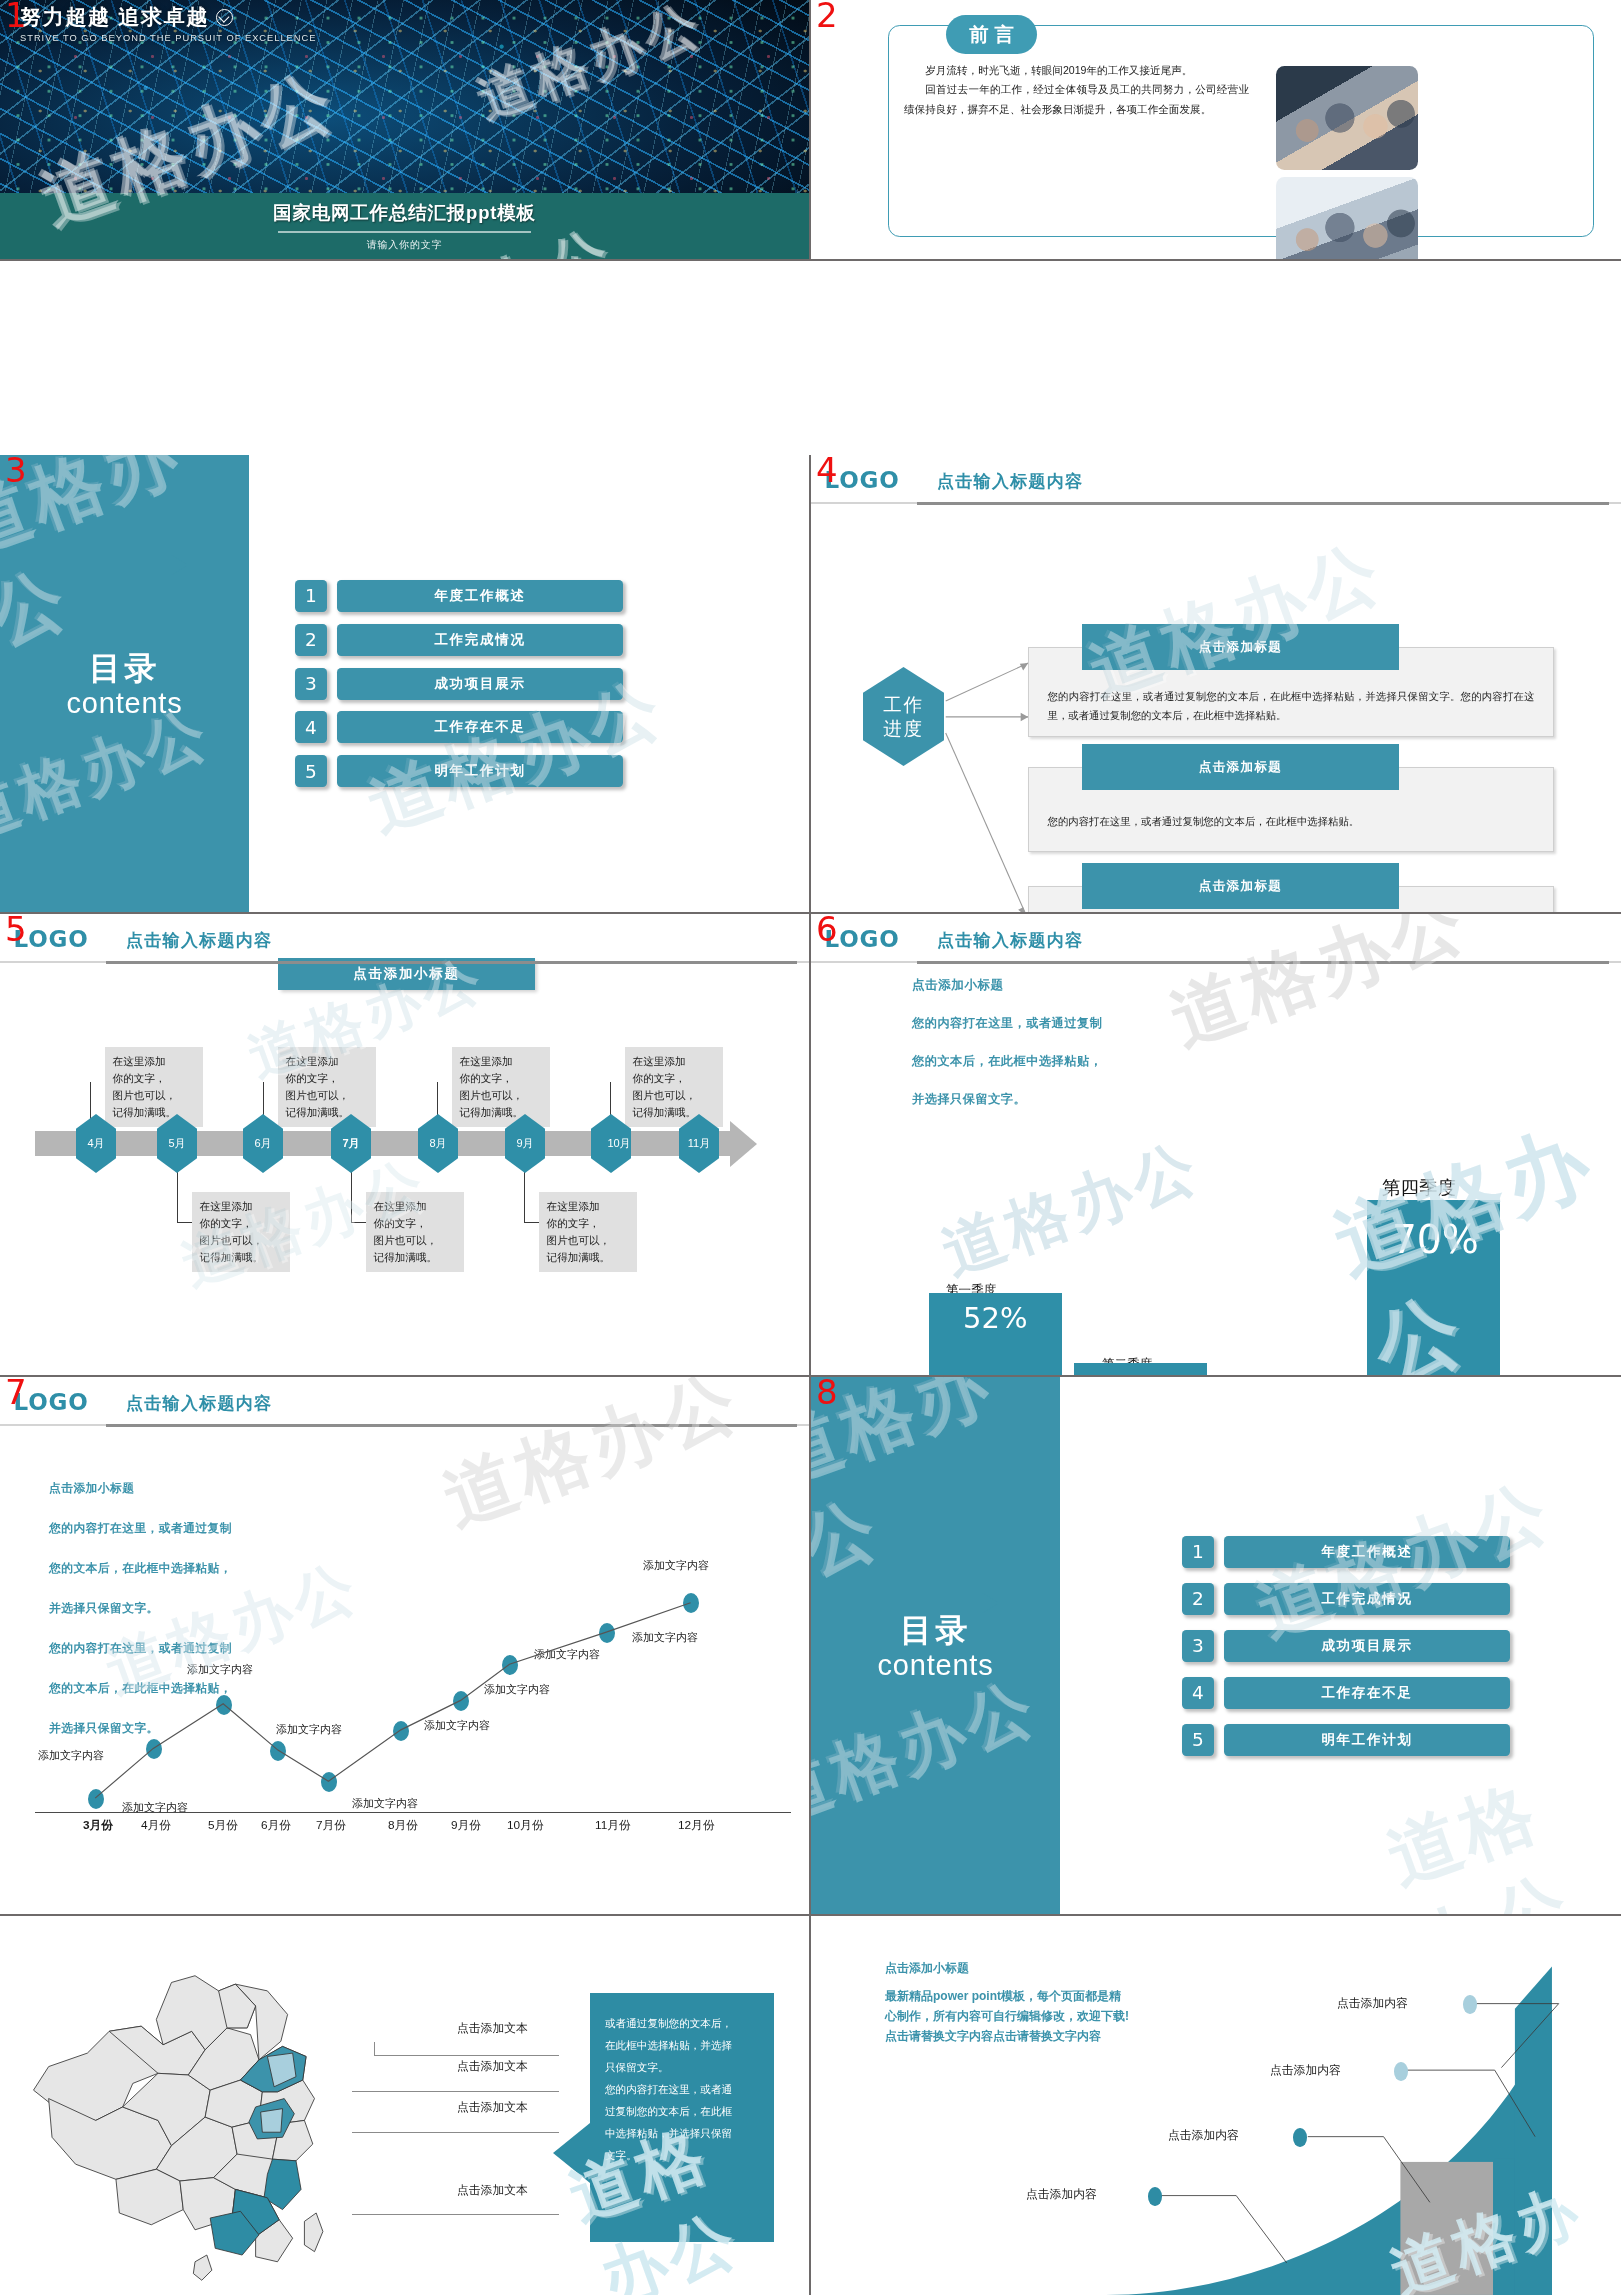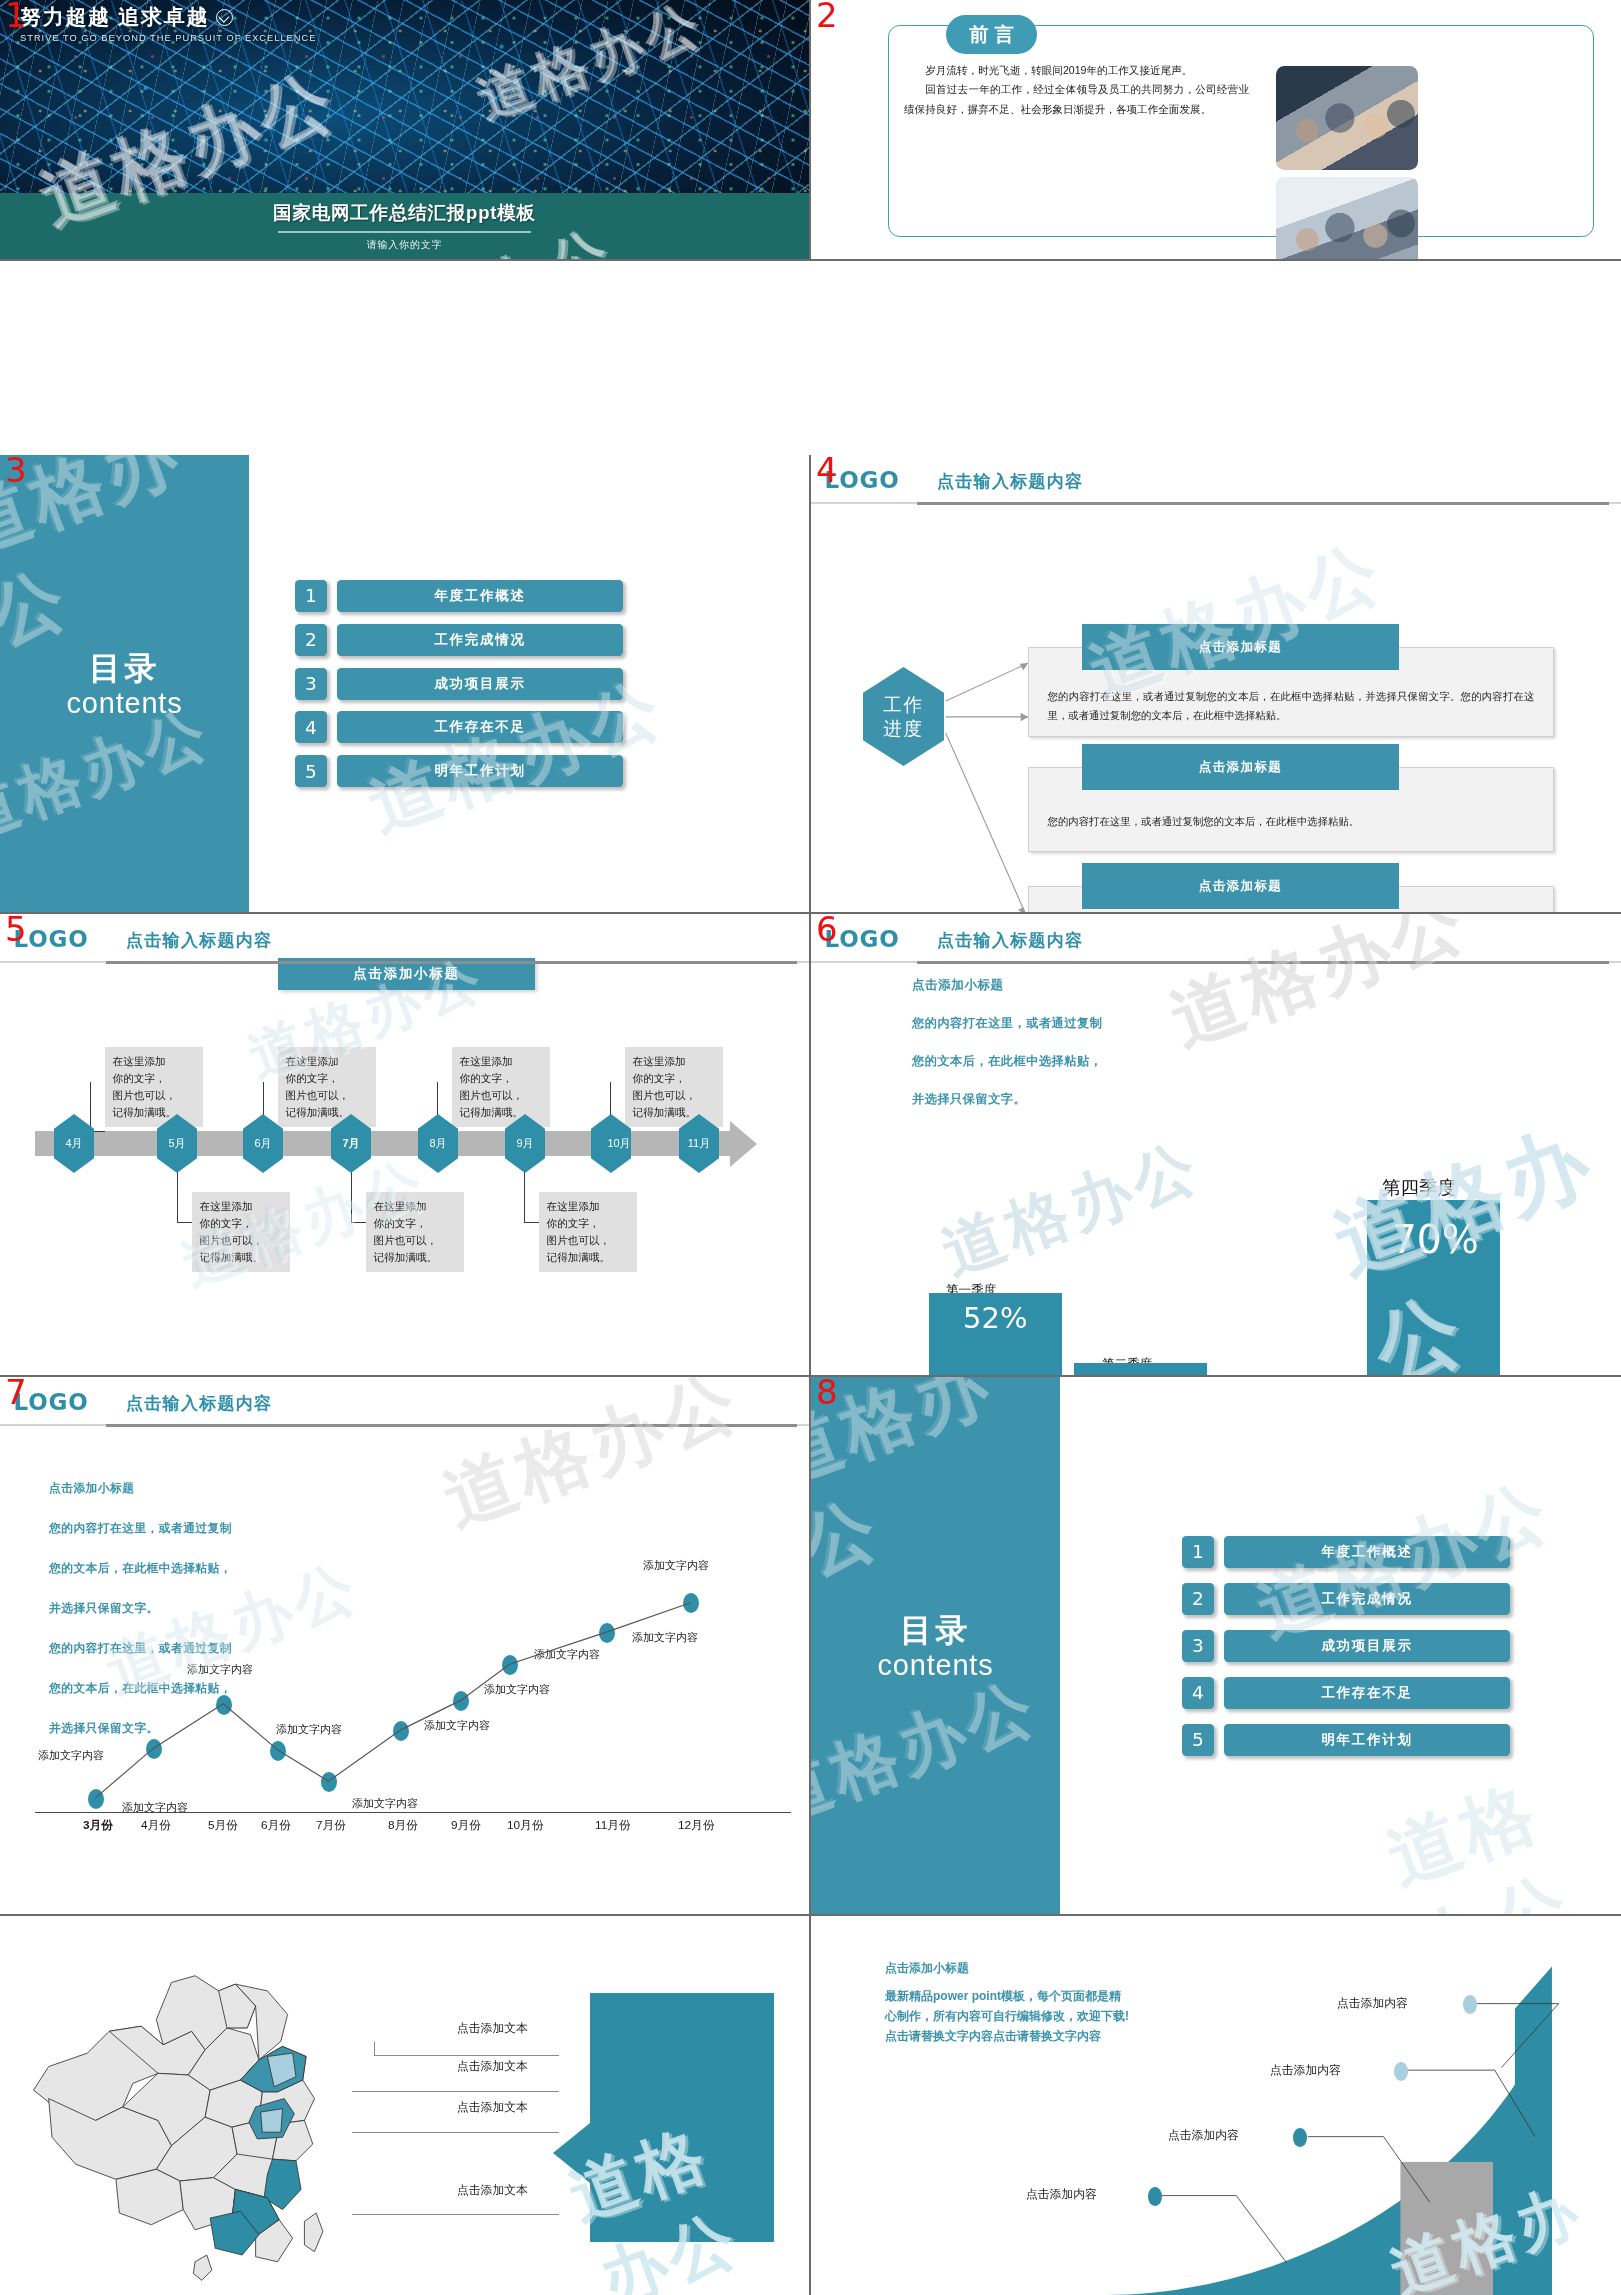--- a/index.html
+++ b/index.html
@@ -382,21 +382,21 @@
       <div class="thook" style="left:437px; top:217px; width:15px;"></div>
     <div class="tline" style="left:610px; top:168px; height:49px;"></div>
       <div class="thook" style="left:610px; top:217px; width:15px;"></div>
     <div class="tline" style="left:177px; top:243px; height:66px;"></div>
       <div class="thook" style="left:177px; top:308px; width:15px;"></div>
     <div class="tline" style="left:351px; top:243px; height:66px;"></div>
       <div class="thook" style="left:351px; top:308px; width:15px;"></div>
     <div class="tline" style="left:524px; top:243px; height:66px;"></div>
       <div class="thook" style="left:524px; top:308px; width:15px;"></div>
 
-    <div class="hexm" style="left:54px;">4月</div>
+    <div class="hexm" style="left:76px;">4月</div>
     <div class="hexm" style="left:157px;">5月</div>
     <div class="hexm" style="left:243px;">6月</div>
     <div class="hexm" style="left:331px;font-weight:bold;">7月</div>
     <div class="hexm" style="left:418px;">8月</div>
     <div class="hexm" style="left:505px;">9月</div>
     <div class="hexm" style="left:591px;padding-left:16px;">10月</div>
     <div class="hexm" style="left:679px;">11月</div>
     <div class="tl-tick" style="left:724px;"></div>
   </div>
 
@@ -588,20 +588,29 @@
 
     <div class="cal" style="left:457px; top:184px;">点击添加文本</div>
     <div class="calline" style="left:352px; top:216px; width:207px;"></div>
 
     <div class="cal" style="left:457px; top:267px;">点击添加文本</div>
     <div class="calline" style="left:352px; top:298px; width:207px;"></div>
 
     <div class="mapbox">
       <div class="notch"></div>
       <div class="wm" style="left:-8.4px; top:126px; color:rgba(205,232,240,.85); font-size:66px;">道格办公</div>
+      <div class="bd">
+        <div>或者通过复制您的文本后，</div>
+        <div>在此框中选择粘贴，并选择</div>
+        <div>只保留文字。</div>
+        <div>您的内容打在这里，或者通</div>
+        <div>过复制您的文本后，在此框</div>
+        <div>中选择粘贴，并选择只保留</div>
+        <div>文字。</div>
+      </div>
     </div>
   </div>
 
   <div class="slide nor nob" style="grid-column:2; grid-row:6;">
 
     <svg width="810" height="379" style="position:absolute; left:0; top:0;" viewBox="0 0 962 450">
       <path d="M350 450 C 560 450, 790 330, 880 120 L880 450 Z" fill="#2e8ca4"></path>
       <rect x="700" y="292" width="110" height="158" fill="#a8a8a8"></rect>
       <rect x="812" y="288" width="24" height="162" fill="#2e8ca4"></rect>
       <path d="M836 110 L880 60 L880 450 L836 450 Z" fill="#2e8ca4"></path>

